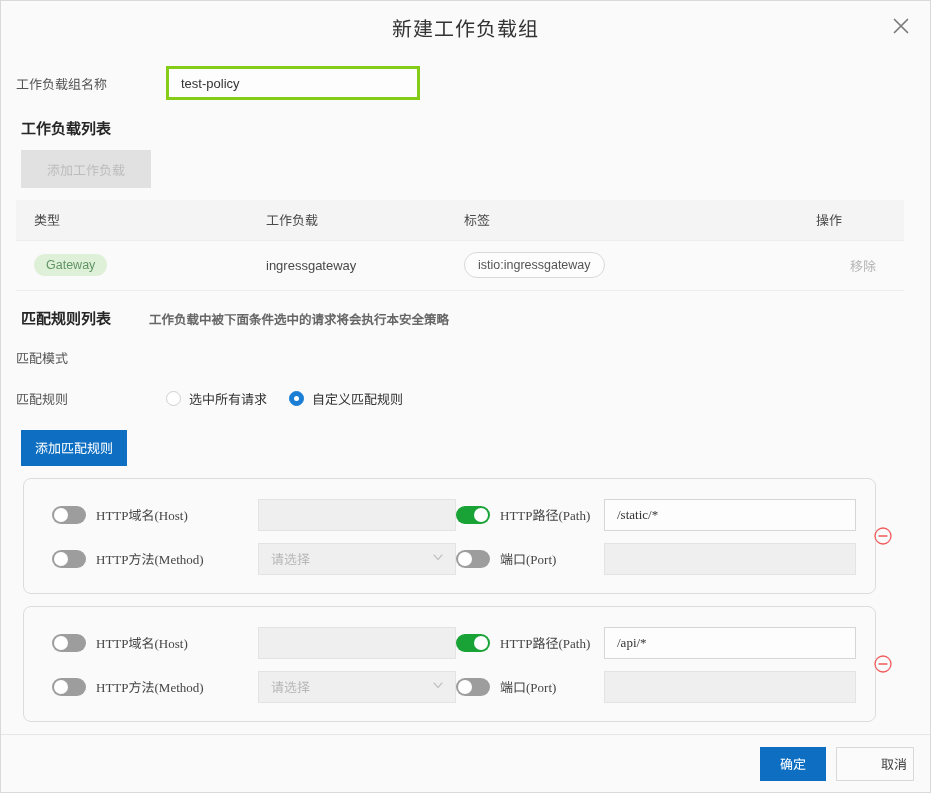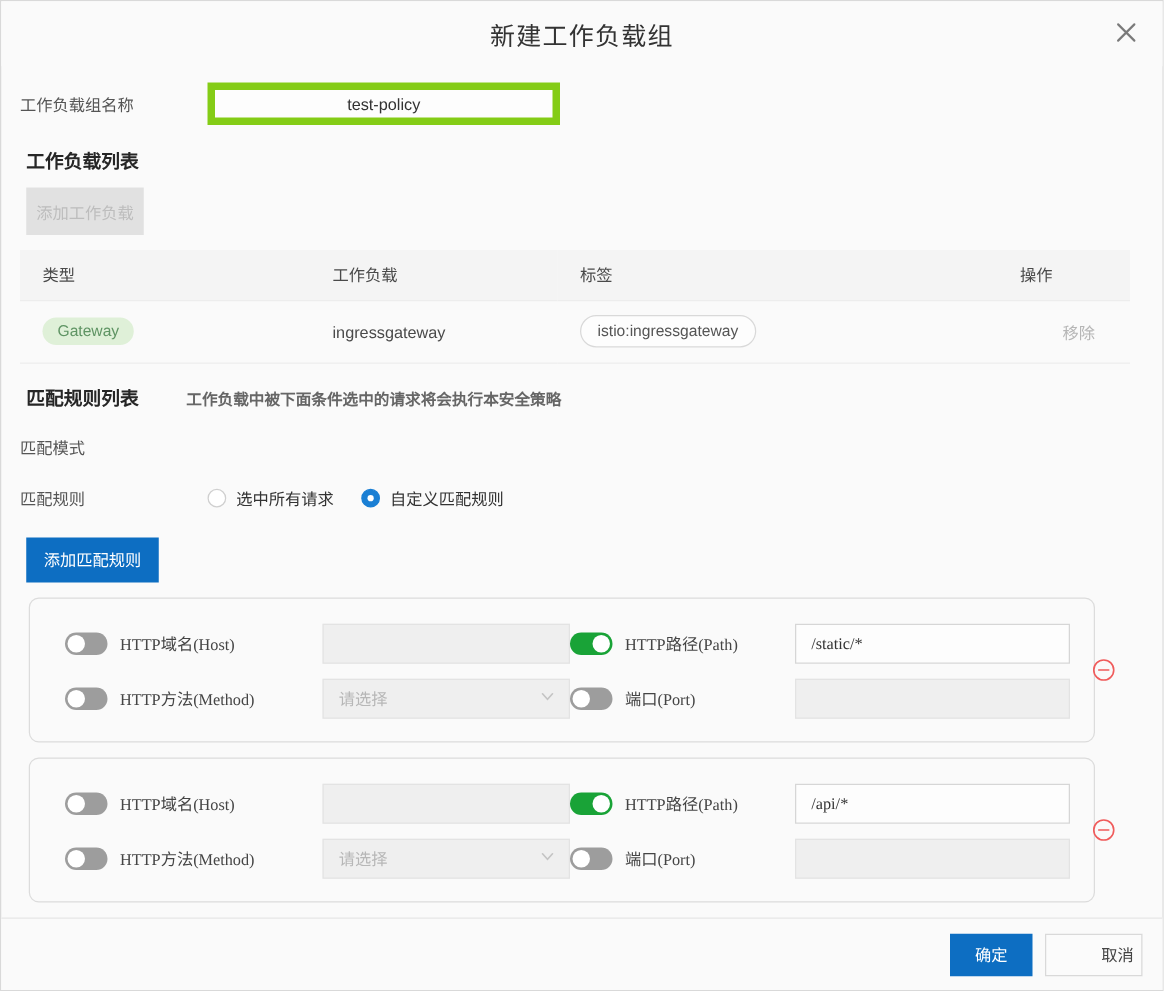--- a/index.html
+++ b/index.html
@@ -70,30 +70,29 @@
     height: 40px;
     margin-top: 10px;
   }
   .form-label {
     width: 150px;
     font-size: 13px;
     color: #555555;
     flex: 0 0 150px;
   }
   .text-input {
-    width: 282px;
+    width: 254px;
     height: 34px;
-    border: 6px solid #84cc16;
+    border: 3px solid #84cc16;
     background: #fdfdfd;
     font-size: 13px;
     color: #333333;
     padding: 0 12px;
     font-family: inherit;
     outline: none;
-    text-align: center;
   }
 
   
   .section-title {
     font-size: 15px;
     font-weight: bold;
     color: #262626;
     margin: 14px 0 0 5px;
   }
   .section-head {
@@ -108,21 +107,21 @@
     margin-left: 38px;
     font-weight: bold;
   }
 
   
   .btn-disabled {
     display: inline-flex;
     align-items: center;
     justify-content: center;
     height: 38px;
-    padding: 0 8px;
+    padding: 0 26px;
     margin: 12px 0 0 5px;
     background: #e1e1e1;
     color: #bdbdbd;
     border: none;
     font-size: 13px;
     font-family: inherit;
     cursor: not-allowed;
   }
 
   
@@ -316,21 +315,21 @@
     background: #efefef;
     font-size: 13px;
     color: #333;
     padding: 0 12px;
     font-family: inherit;
     outline: none;
   }
   .rule-input.active {
     background: #fdfdfd;
     border: 1px solid #d6d6d6;
-    width: 220px;
+    width: 252px;
   }
   .rule-select {
     position: relative;
     width: 198px;
     height: 32px;
     border: 1px solid #e3e3e3;
     background: #efefef;
     display: flex;
     align-items: center;
     padding: 0 12px;

